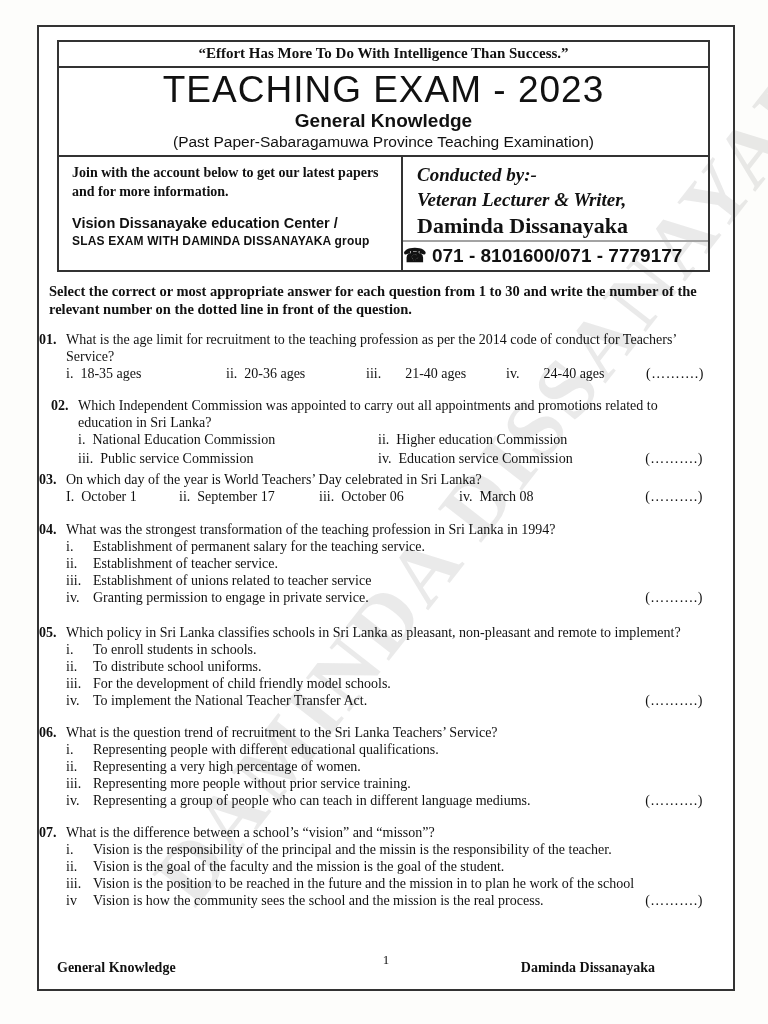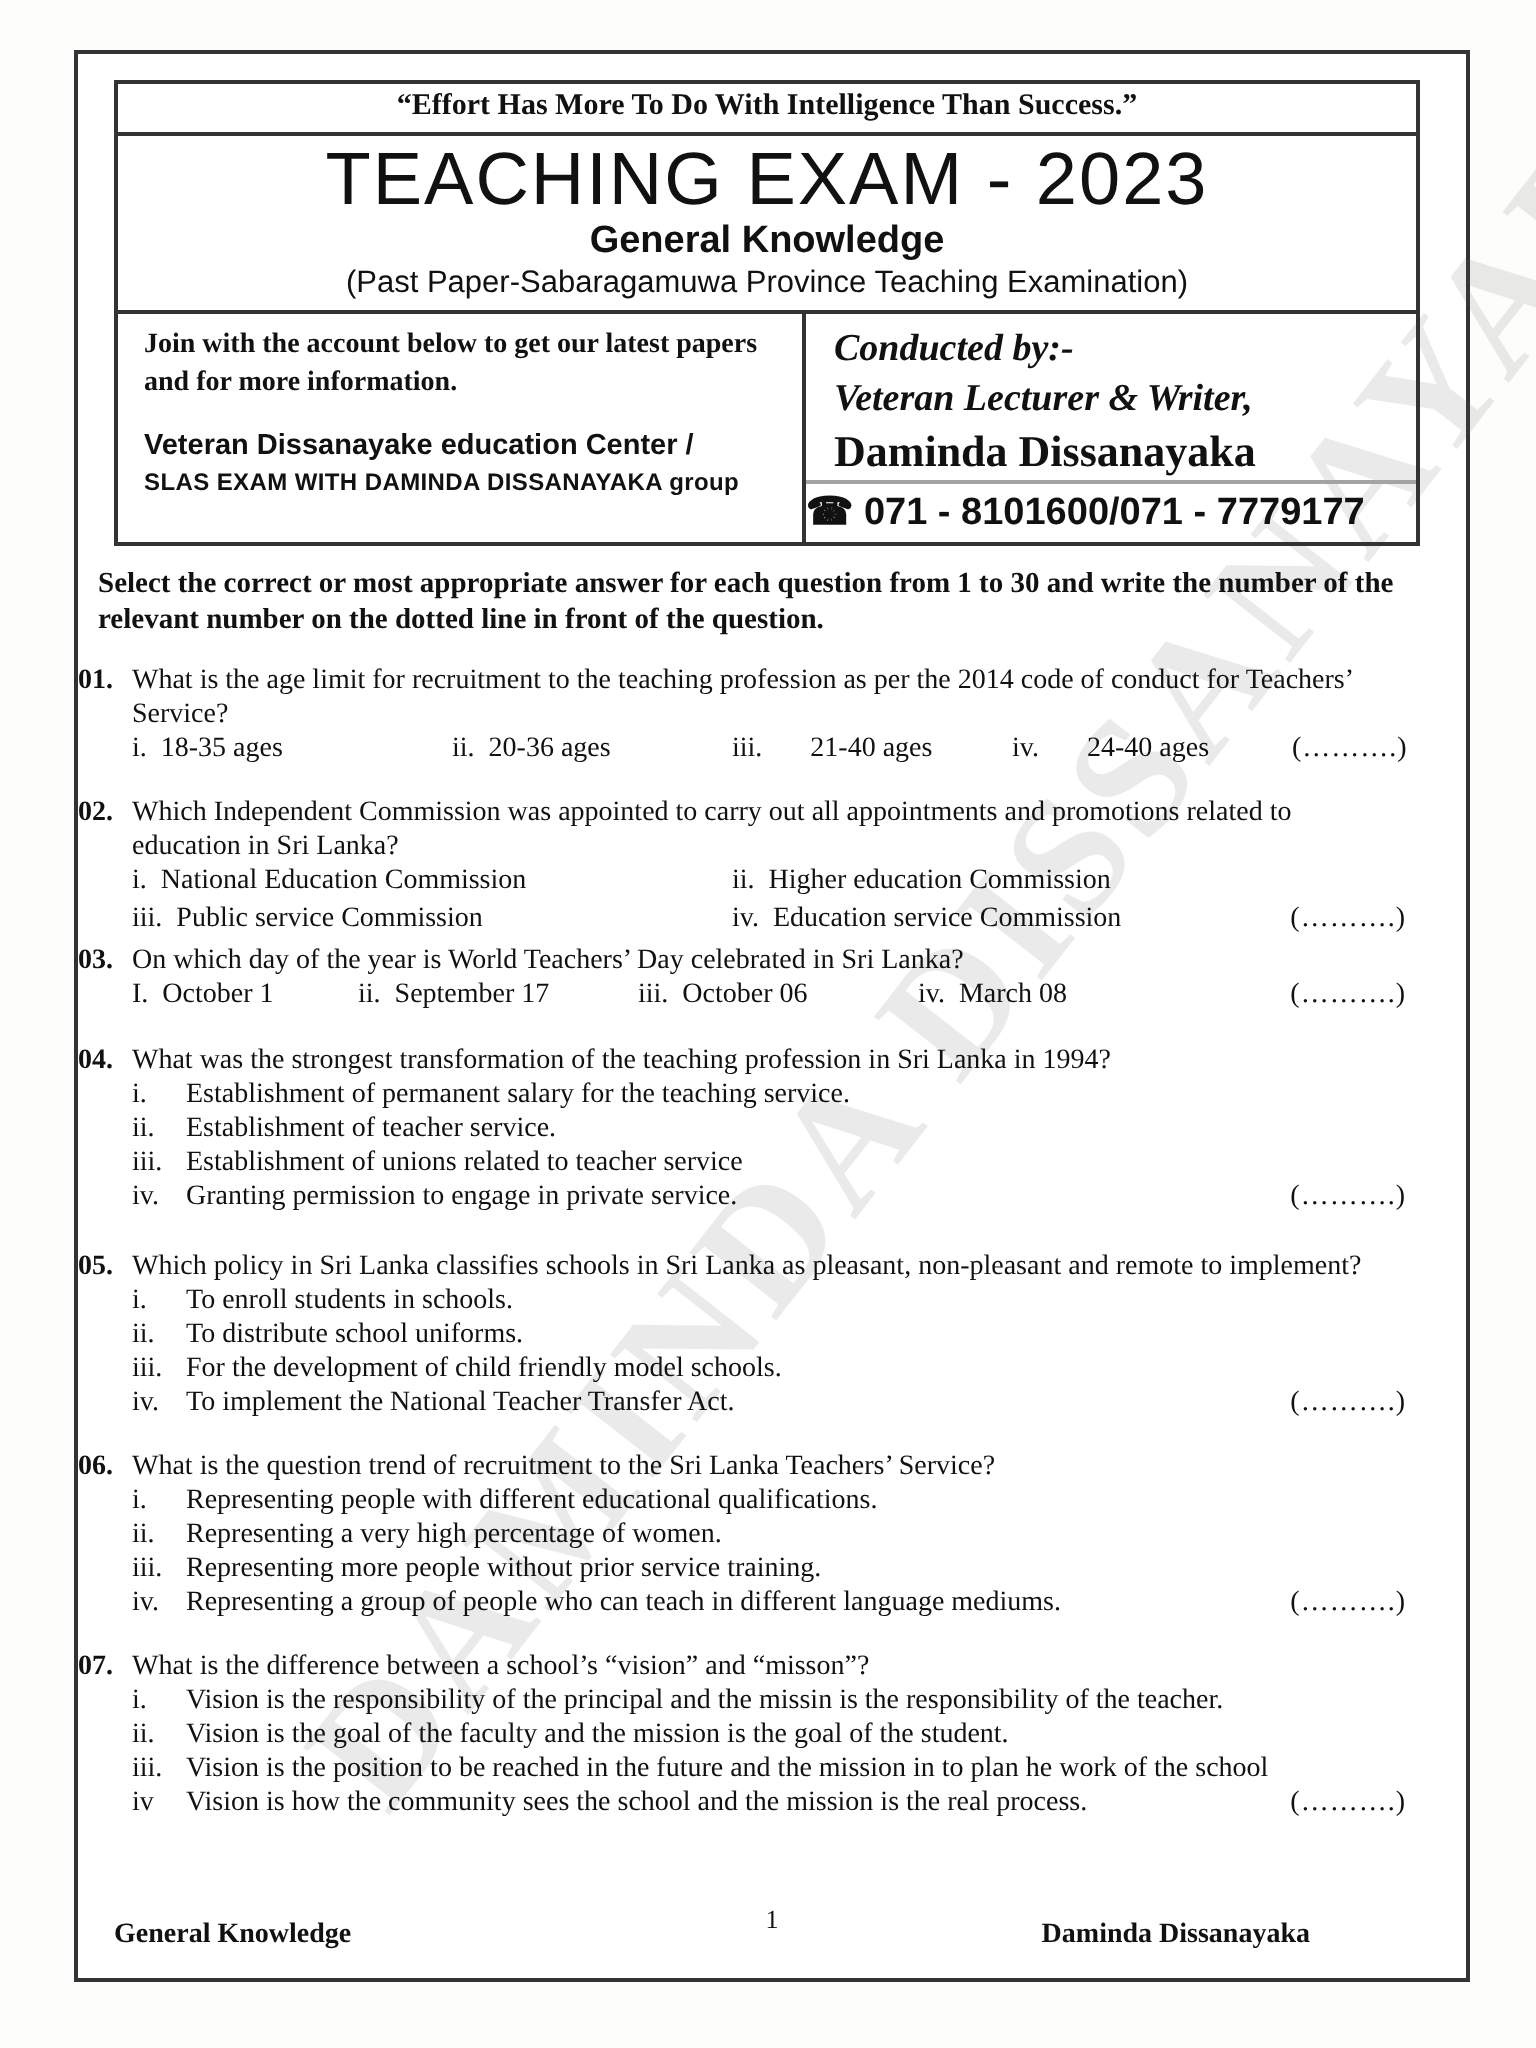--- a/index.html
+++ b/index.html
@@ -46,21 +46,21 @@
   .conduct-name{font-weight:bold;font-size:22px;line-height:1.25;padding-left:14px;}
   .phone-row{
     margin-top:auto;border-top:2px solid #a3a3a3;text-align:left;
     font-family:"Liberation Sans", sans-serif;font-weight:bold;font-size:19px;
     padding:2px 6px 3px 0;
   }
   
   .content{position:relative;padding:8px 30px 0 0;}
   .instruction{font-weight:bold;font-size:14.5px;line-height:18px;margin:2px 2px 13px 10px;}
   .question{font-size:14px;line-height:17px;margin-bottom:15px;}
-  .question.q2{margin-bottom:4px;}
+  .question.q2{margin-bottom:4px;margin-left:12px;}
   .question.q3{margin-bottom:16px;}
   .question.q4{margin-bottom:18px;}
   .q-head{display:flex;}
   .q-num{font-weight:bold;flex:0 0 27px;}
   .q-text{flex:1;}
   .q-options{padding-left:27px;}
   .opt .lbl{margin-right:7px;}
   
   .q-options.inline{display:flex;align-items:baseline;}
   .inline .blank{margin-left:auto;}
@@ -100,21 +100,21 @@
     <div class="header-box">
       <div class="quote">“Effort Has More To Do With Intelligence Than Success.”</div>
       <div class="title-block">
         <div class="title">TEACHING EXAM - 2023</div>
         <div class="subtitle">General Knowledge</div>
         <div class="subsub">(Past Paper-Sabaragamuwa Province Teaching Examination)</div>
       </div>
       <div class="info-row">
         <div class="join-cell">
           <p class="join-note">Join with the account below to get our latest papers and for more information.</p>
-          <p class="join-center">Veteran Dissanayake education Center /</p>
+          <p class="join-center">Vision Dissanayake education Center /</p>
           <p class="join-group">SLAS EXAM WITH DAMINDA DISSANAYAKA group</p>
         </div>
         <div class="conduct-cell">
           <div class="conduct-label">Conducted by:-</div>
           <div class="conduct-role">Veteran Lecturer &amp; Writer,</div>
           <div class="conduct-name">Daminda Dissanayaka</div>
           <div class="phone-row">
             <span>☎</span>
             <span>071 - 8101600/071 - 7779177</span>
           </div>

